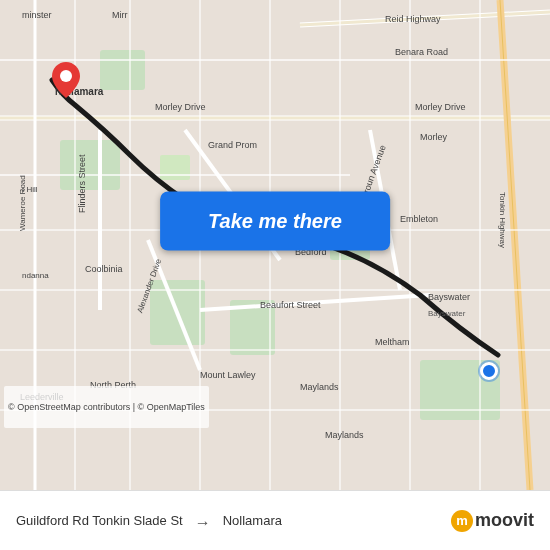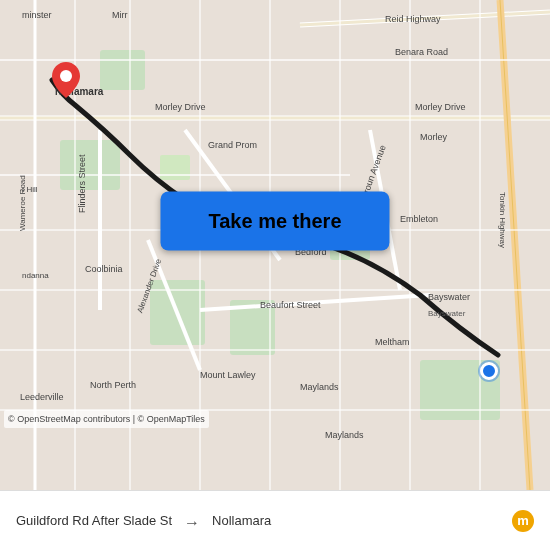--- a/index.html
+++ b/index.html
@@ -34,29 +34,30 @@
       height: 100%;
     }
 
     
     #take-me-there-btn {
       position: absolute;
       left: 50%;
       top: 45%;
       transform: translate(-50%, -50%);
       background-color: #1a73e8;
-      color: #000000;
+      color: #ffffff;
       border: none;
       border-radius: 8px;
       padding: 18px 48px;
       font-size: 20px;
       font-weight: bold;
       cursor: pointer;
       white-space: nowrap;
       box-shadow: 0 2px 6px rgba(0,0,0,0.3);
+      font-style: italic;
     }
 
     
     #bottom-bar {
       width: 550px;
       height: 60px;
       background: white;
       display: flex;
       align-items: center;
       padding: 0 16px;
@@ -109,21 +110,21 @@
     }
 
     
     #attribution {
       position: absolute;
       bottom: 62px;
       left: 4px;
       font-size: 9px;
       color: #444;
       background: rgba(255,255,255,0.75);
-      padding: 4px 4px;
+      padding: 16px 4px;
       border-radius: 2px;
     }
 
     
     #dest-pin {
       position: absolute;
       top: 62px;
       left: 52px;
       width: 28px;
       height: 36px;
@@ -245,20 +246,21 @@
     <div id="attribution">
       <span>© OpenStreetMap contributors | © OpenMapTiles</span>
     </div>
 
     
     <button id="take-me-there-btn">Take me there</button>
 
   </div>
 
   <div id="bottom-bar">
-    <span id="route-from">Guildford Rd After Slade St</span>
+    <span id="route-from">Guildford Rd Tonkin Slade St</span>
     <span id="route-arrow">→</span>
     <span id="route-to">Nollamara</span>
     <div id="moovit-logo">
       <span id="moovit-m">m</span>
+      <span id="moovit-text">moovit</span>
     </div>
   </div>
 </div>
 
 </body></html>

